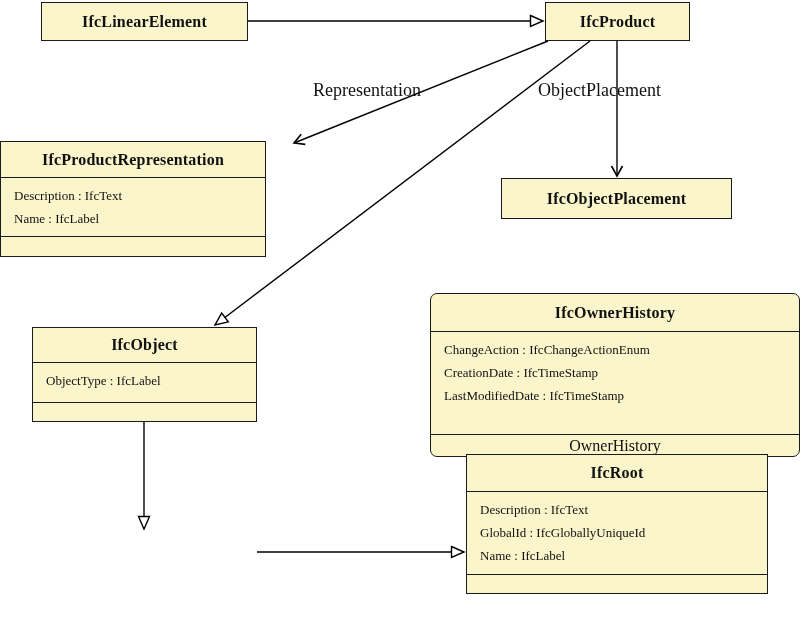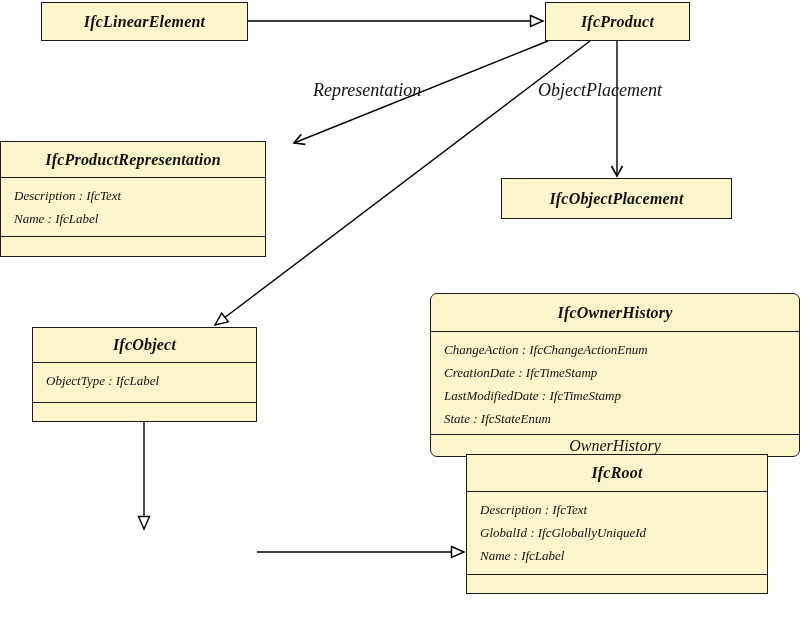--- a/index.html
+++ b/index.html
@@ -9,21 +9,20 @@
     --text:#111111;
   }
   html,body{margin:0;padding:0;background:#ffffff;}
   #canvas{
     position:relative;
     width:802px;height:623px;
     background:#ffffff;
     font-family:"Liberation Serif","DejaVu Serif",serif;
     color:var(--text);
     overflow:hidden;
-    font-style:italic;
   }
   #edges{position:absolute;left:0;top:0;width:802px;height:623px;}
   .uml-class{
     position:absolute;
     box-sizing:border-box;
     background:var(--box-fill);
     border:1.4px solid var(--box-border);
     display:flex;
     flex-direction:column;
   }
@@ -106,21 +105,20 @@
   <div class="uml-class" style="left:501px;top:178px;width:231px;height:41px;">
     <div class="uml-title" style="flex:1 1 auto;">IfcObjectPlacement</div>
   </div>
 
   <div class="uml-class" style="left:430px;top:293px;width:370px;height:164px;border-radius:7px;">
     <div class="uml-title" style="height:37px;">IfcOwnerHistory</div>
     <div class="uml-attrs">
       <div>ChangeAction : IfcChangeActionEnum</div>
       <div>CreationDate : IfcTimeStamp</div>
       <div>LastModifiedDate : IfcTimeStamp</div>
-      <div>State : IfcStateEnum</div>
     </div>
     <div class="uml-ops" style="height:22px;">
       <span>OwnerHistory</span>
     </div>
   </div>
 
   <div class="uml-class" style="left:32px;top:327px;width:225px;height:95px;">
     <div class="uml-title" style="height:34px;">IfcObject</div>
     <div class="uml-attrs">
       <div>ObjectType : IfcLabel</div>

